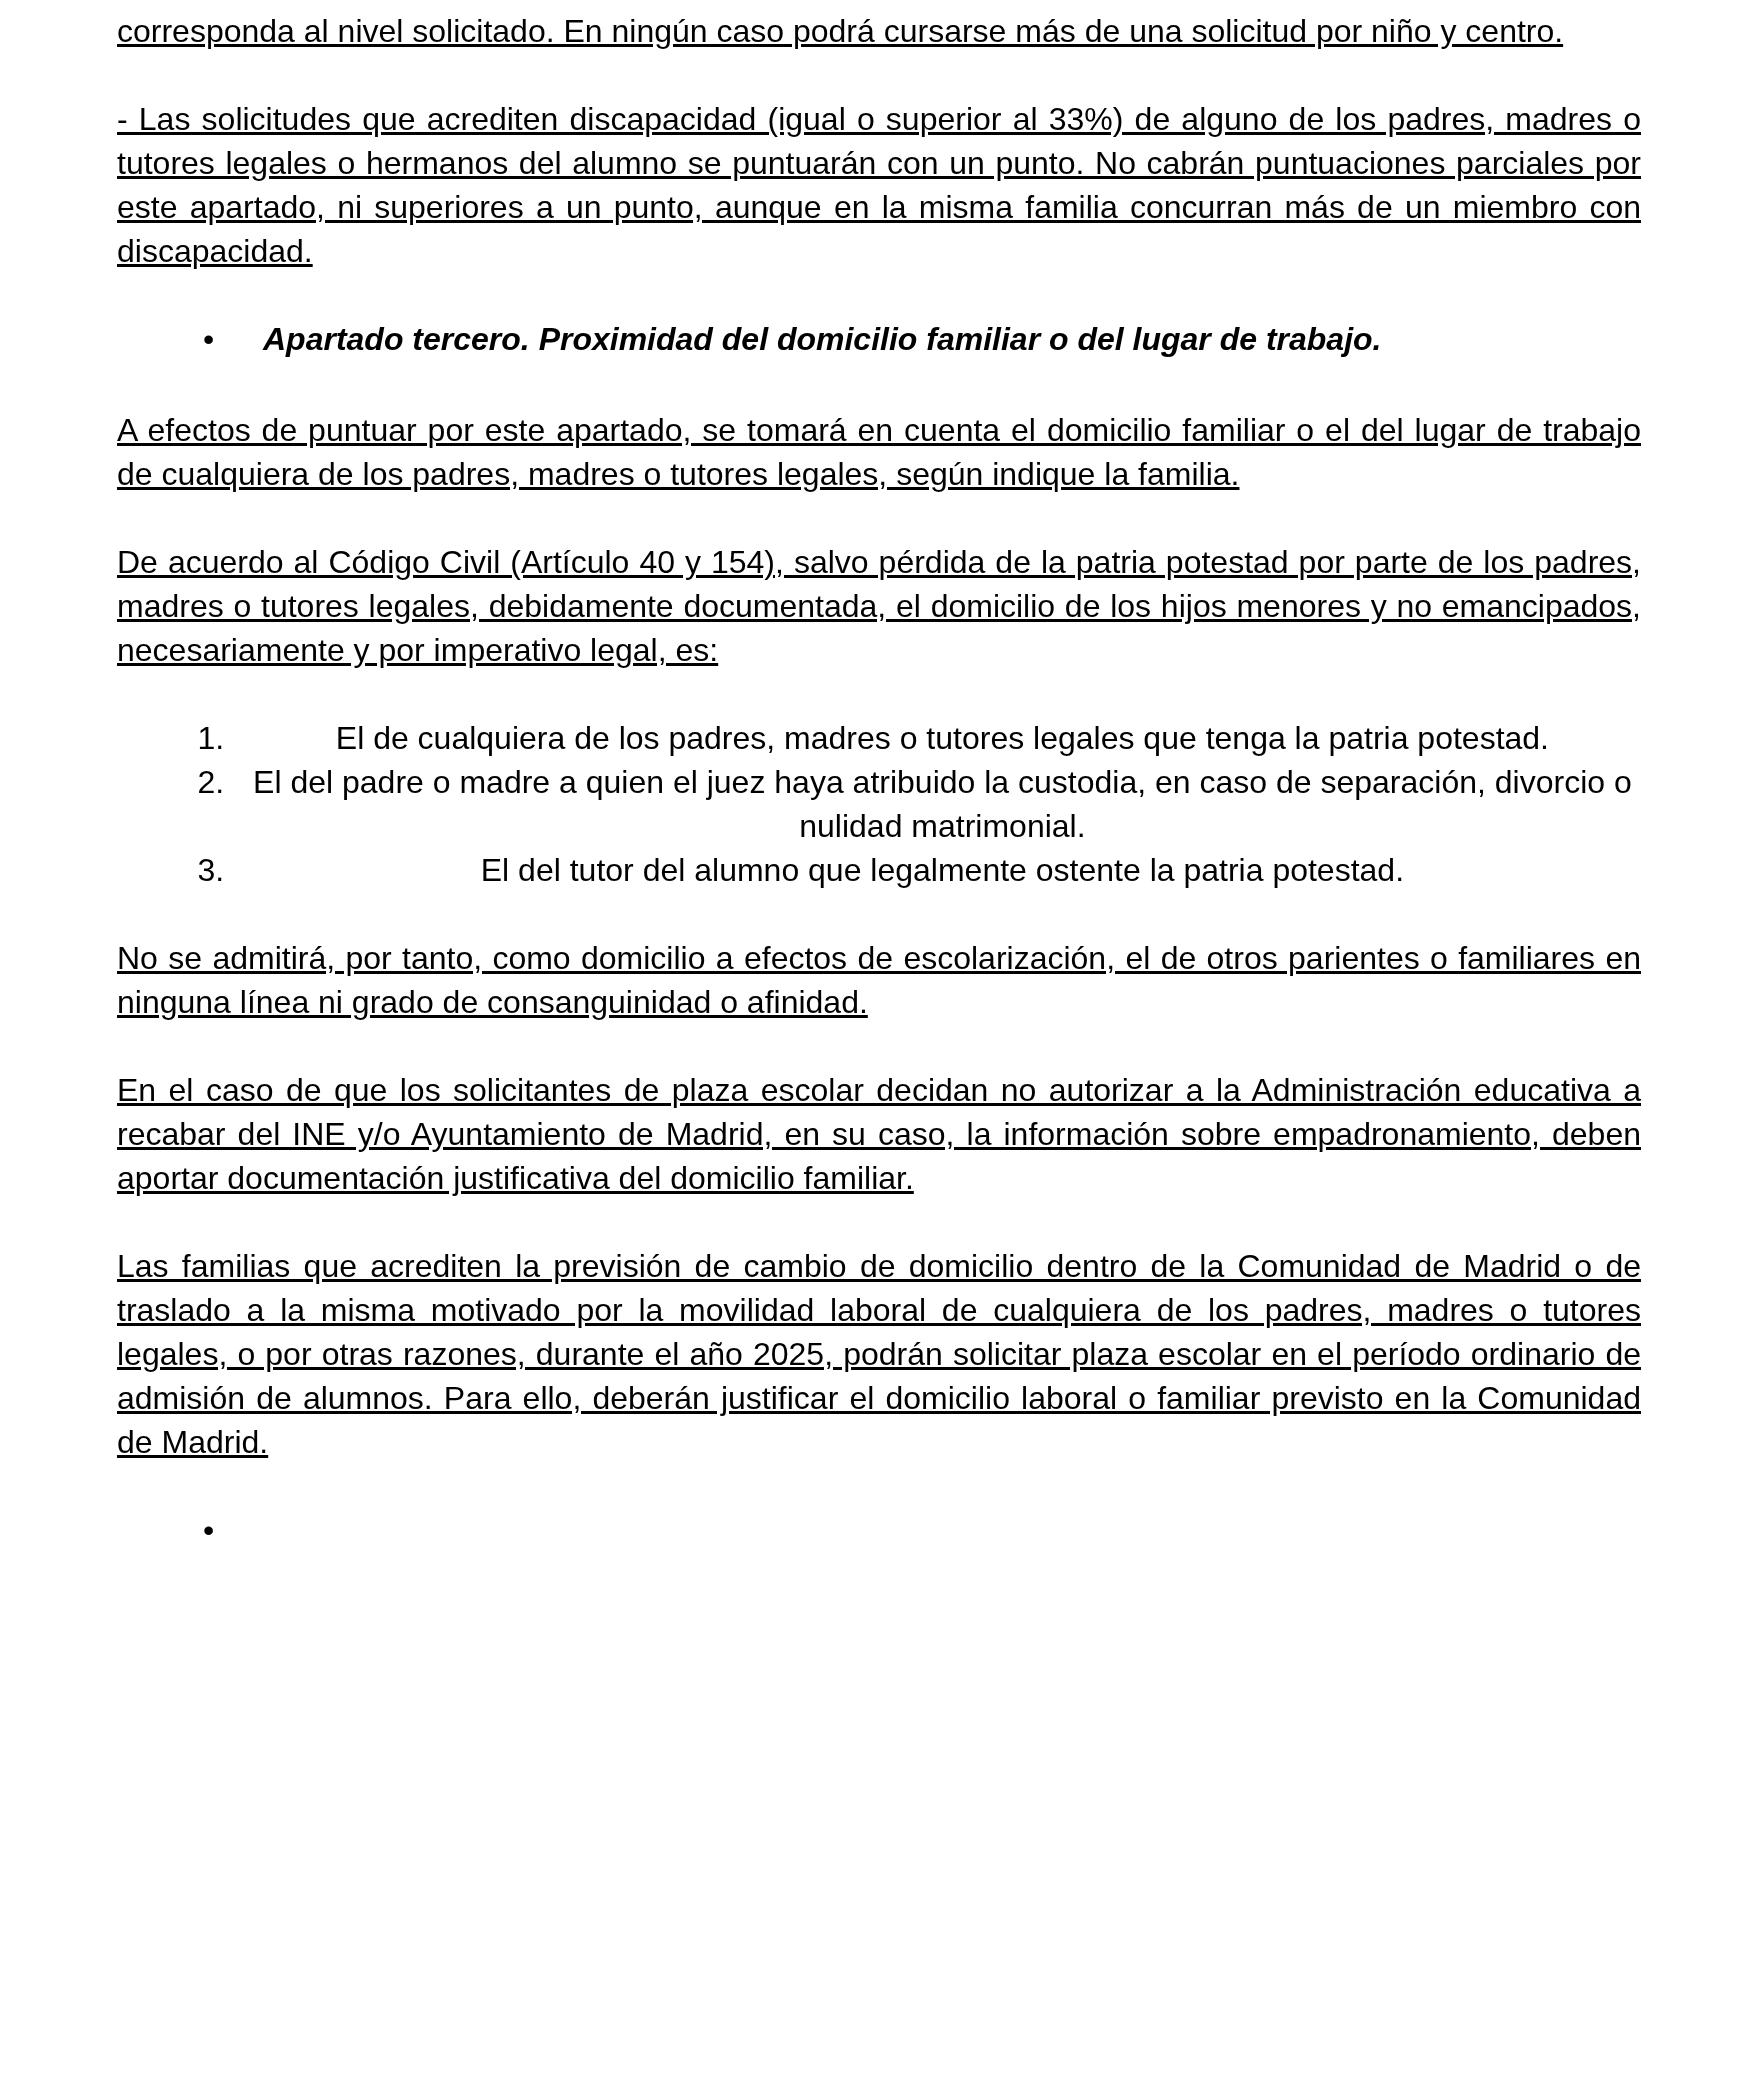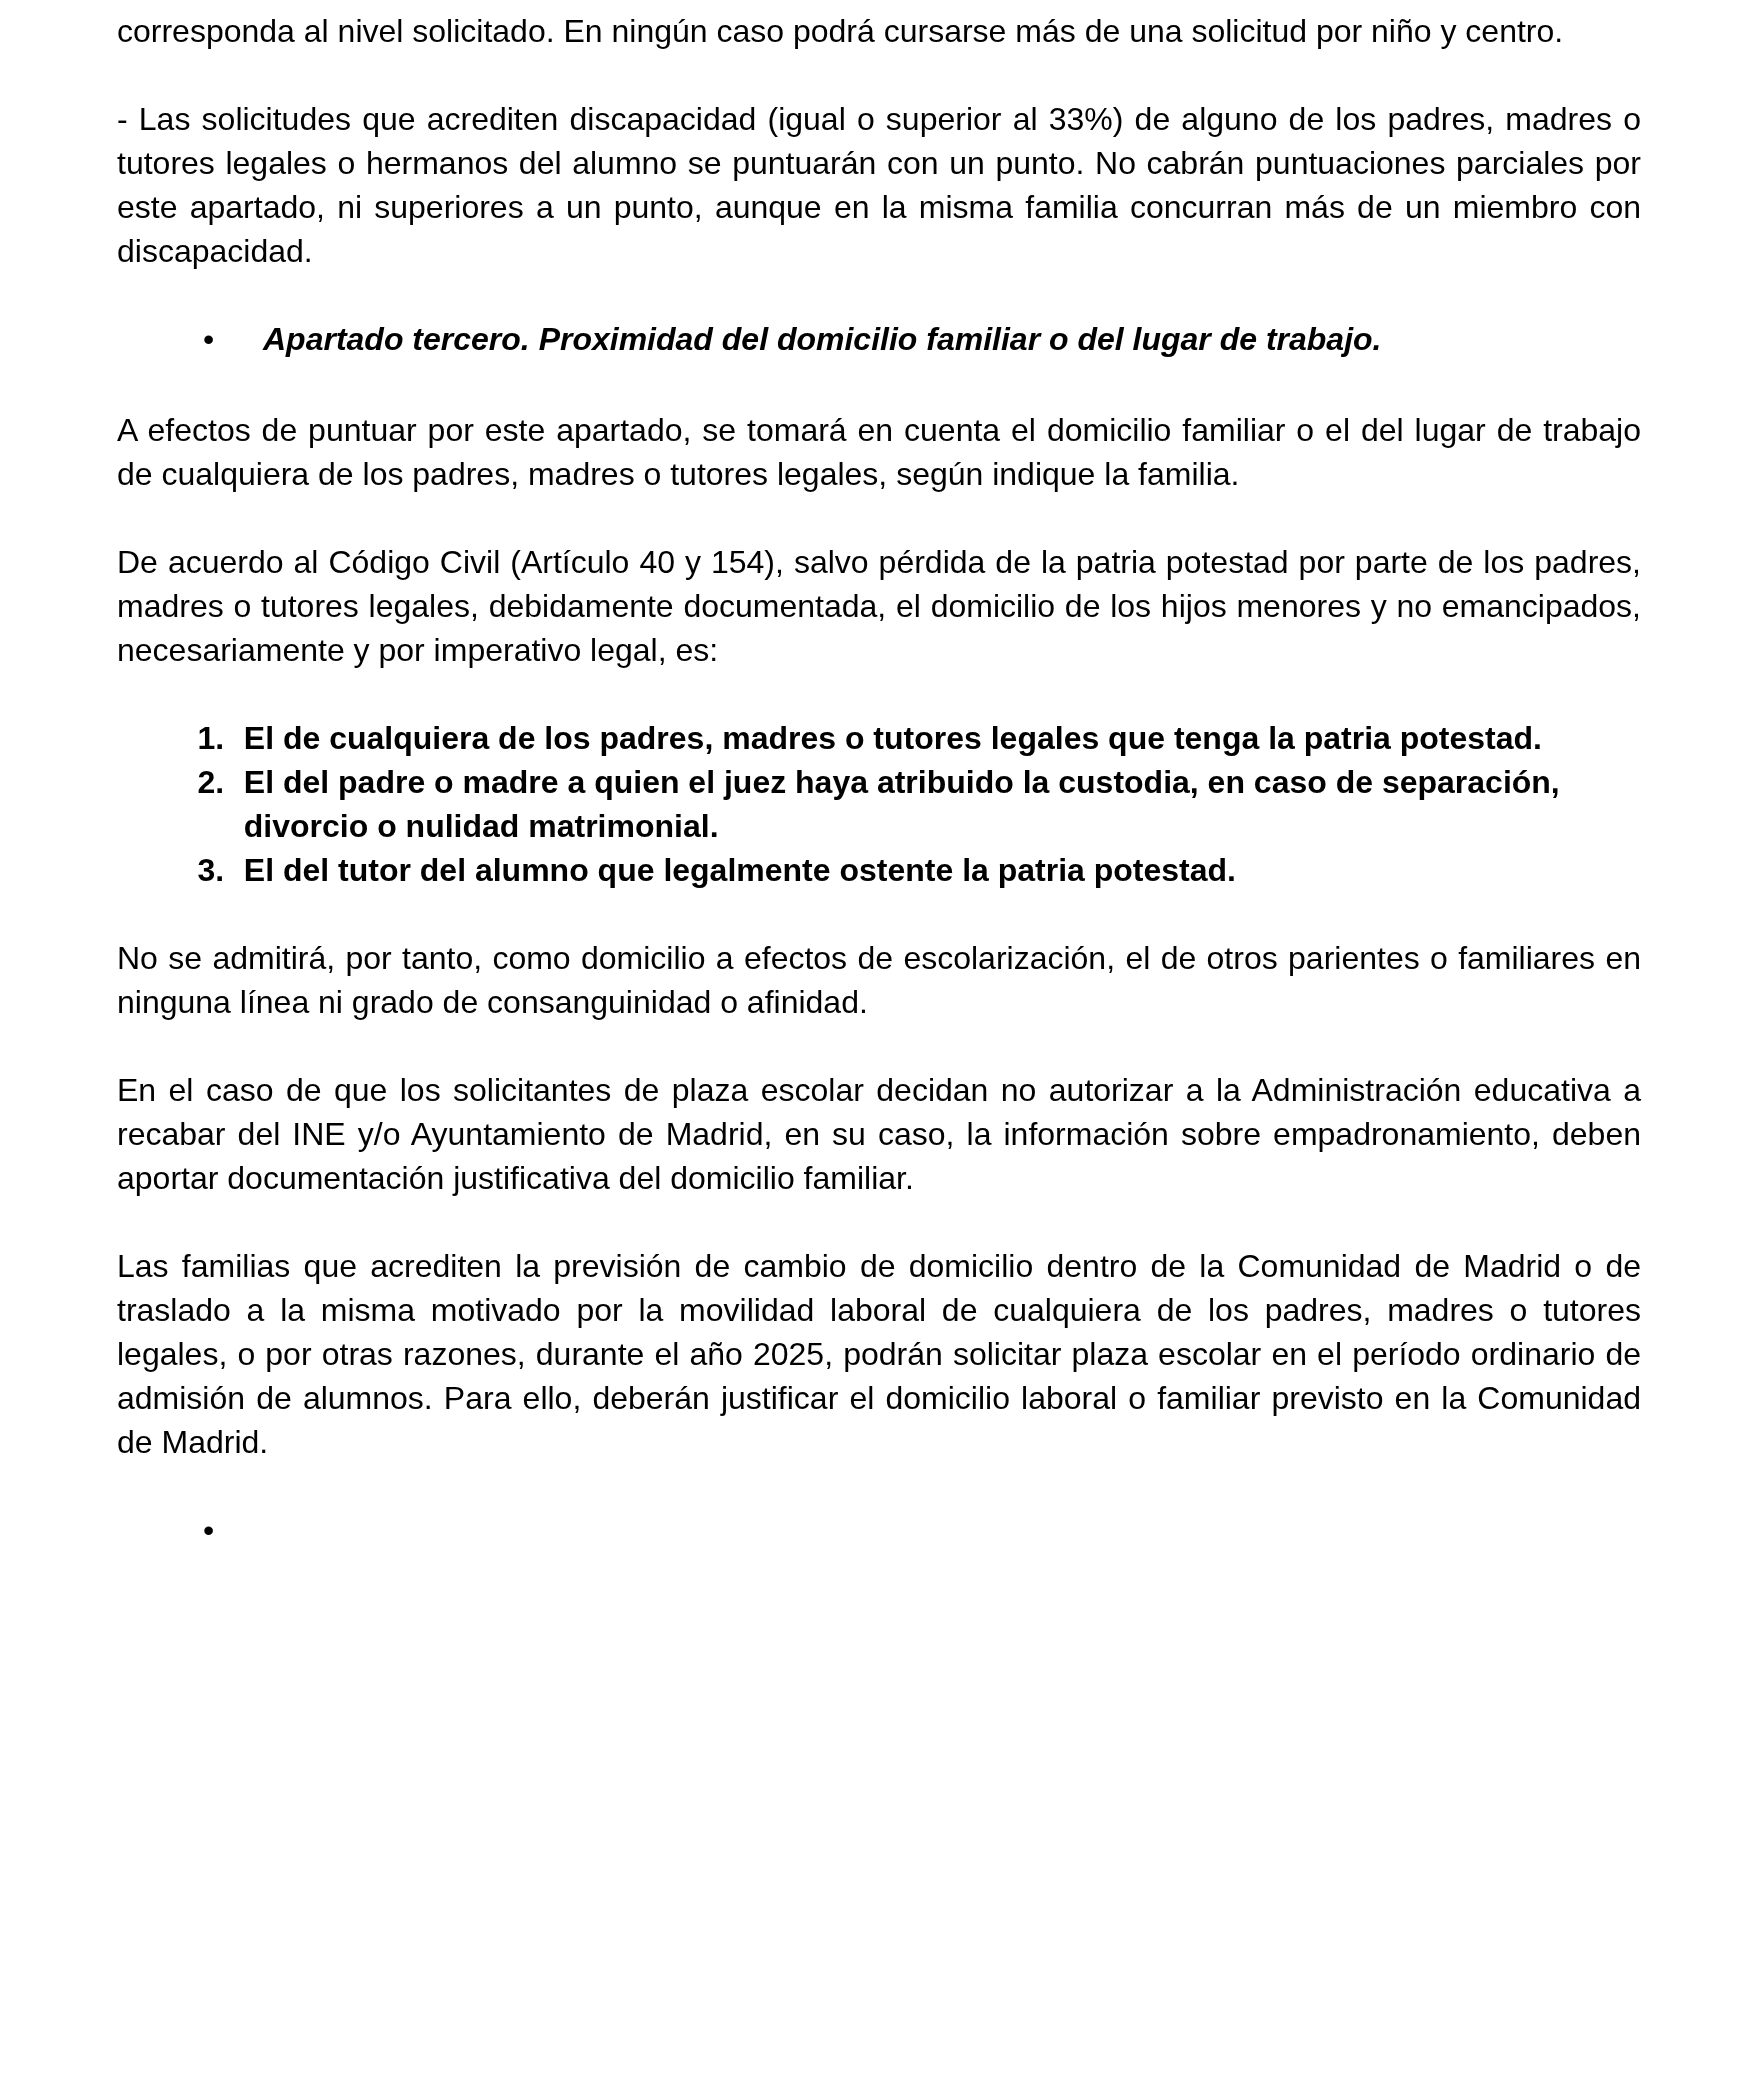--- a/index.html
+++ b/index.html
@@ -17,20 +17,21 @@
     font-family: "Liberation Sans", sans-serif;
     font-size: 32px;
     line-height: 44px;
     padding: 9.3px 114px 0 117px;
     overflow: hidden;
   }
   .para {
     text-align: justify;
     text-justify: inter-word;
     margin: 0 0 44px 0;
+    text-decoration: underline;
   }
   .para.force-justify {
     text-align-last: justify;
   }
   .bullet-row {
     display: flex;
     align-items: baseline;
     margin: 3.1px 0 47px 0;
     padding-left: 86px;
   }
@@ -43,22 +44,21 @@
     font-style: italic;
     text-align: center;
   }
   ol.num-list {
     margin: 0 0 44px 0;
     padding: 0 0 0 116px;
   }
   ol.num-list li {
     padding-left: 10.8px;
     margin: 0;
-    text-align: left;
-    font-weight: bold;
+    text-align: center;
   }
 </style>
 </head>
 <body>
 
 <div class="page">
 
   <p class="para">corresponda al nivel solicitado.  En ningún caso podrá cursarse más de una solicitud por niño y centro.</p>
 
   <p class="para">- Las solicitudes que acrediten discapacidad (igual o superior al 33%) de alguno de los padres, madres o tutores legales o hermanos del alumno se puntuarán con un punto. No cabrán puntuaciones parciales por este apartado, ni superiores a un punto, aunque en la misma familia concurran más de un miembro con discapacidad.</p>

